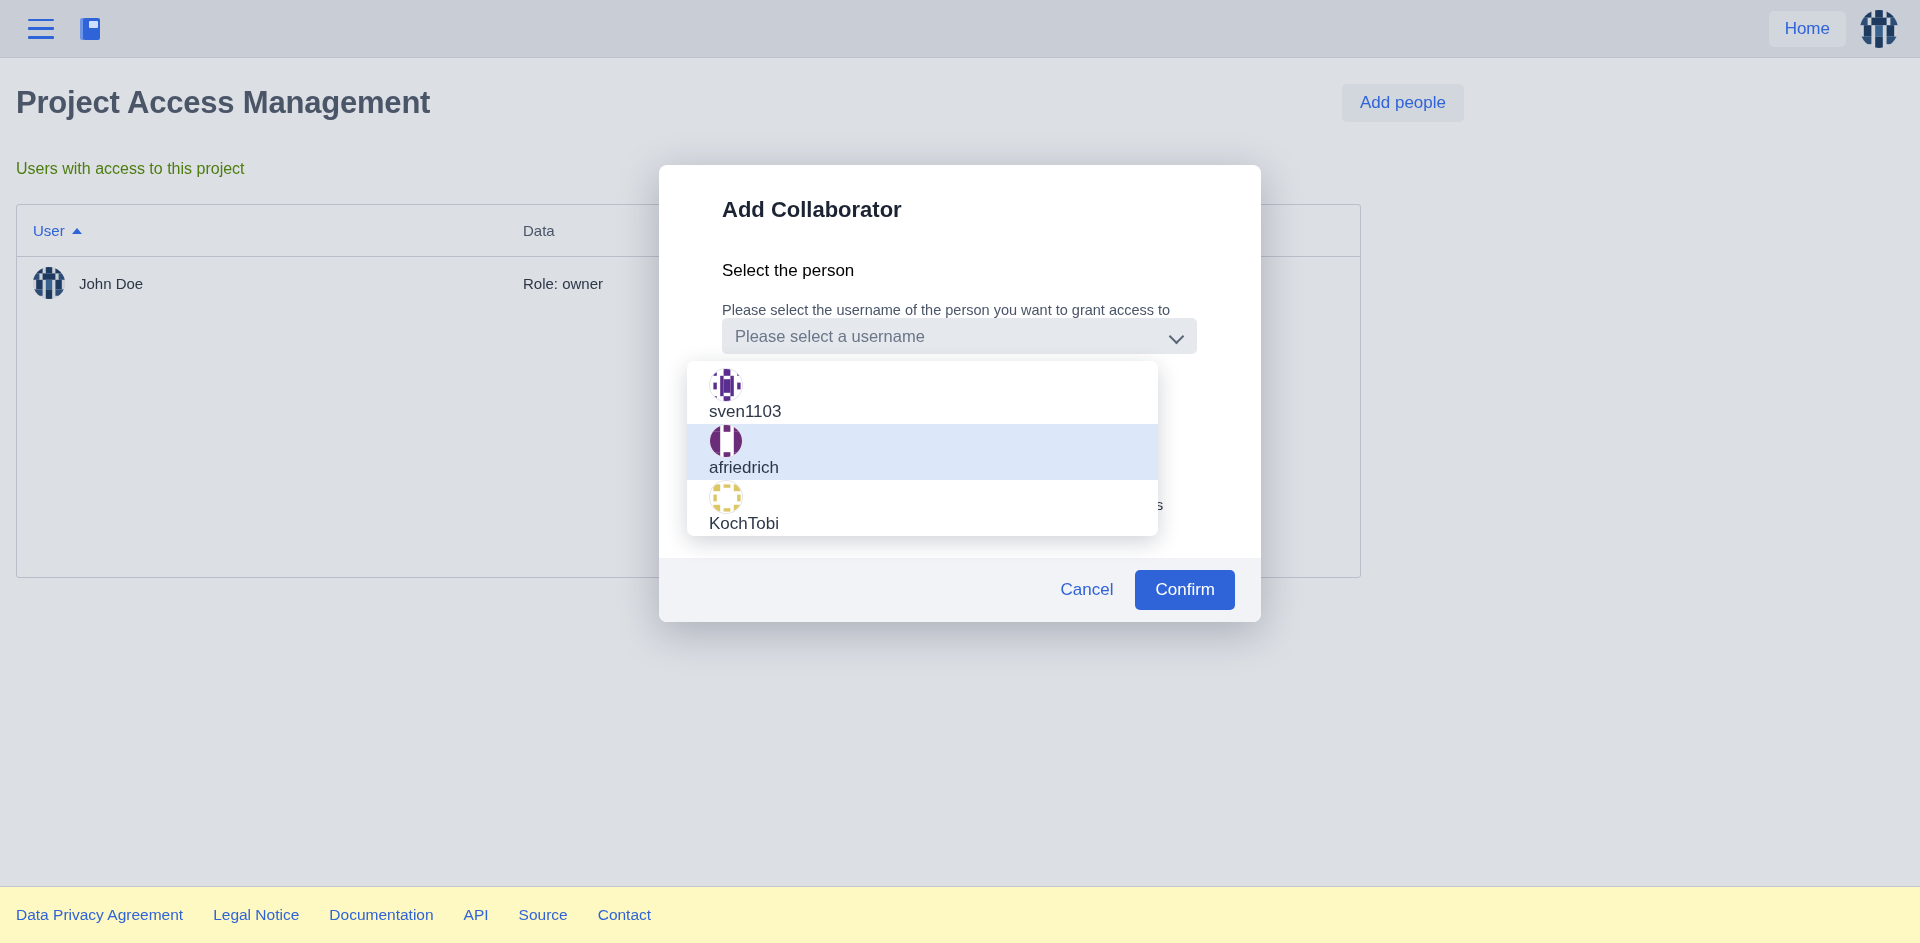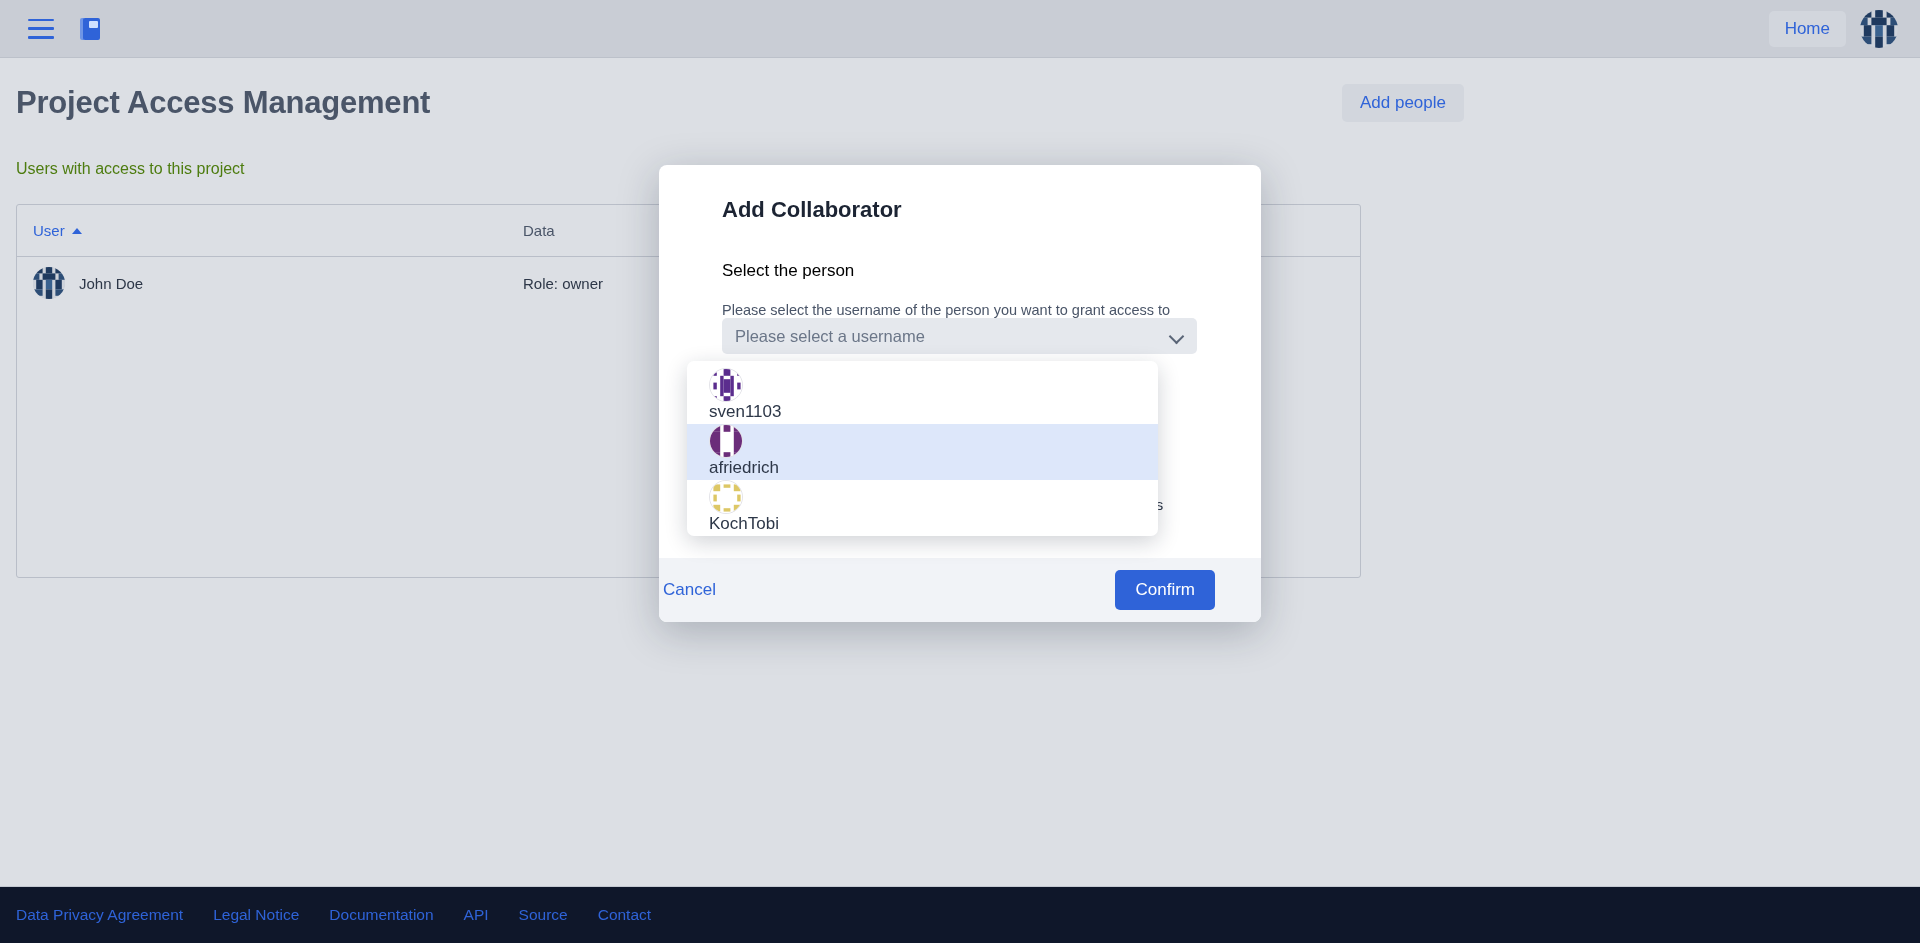--- a/index.html
+++ b/index.html
@@ -182,21 +182,21 @@
     flex: 0 0 auto;
   }
   .table-filler { height: 268px; }
 
   
   .footer {
     position: absolute;
     bottom: 0; left: 0;
     width: 1920px;
     height: 57px;
-    background: #0f172a;
+    background: #fef9c3;
     border-top: 1px solid #c3c8d0;
     display: flex;
     align-items: center;
     padding-left: 16px;
     gap: 30px;
   }
   .footer a {
     font-size: 15.5px;
     color: #2f63d8;
     text-decoration: none;
@@ -329,22 +329,22 @@
     color: #2d3748;
     margin-top: 1px;
   }
 
   .modal-footer {
     height: 64px;
     background: #f1f3f7;
     border-radius: 0 0 8px 8px;
     display: flex;
     align-items: center;
-    justify-content: space-between;
-    padding-right: 46px;
+    justify-content: flex-end;
+    padding-right: 26px;
     gap: 18px;
   }
   .cancel-btn {
     font-size: 17px;
     color: #2f63d8;
     background: none;
     border: none;
     font-family: inherit;
     cursor: pointer;
     padding: 6px 4px;

